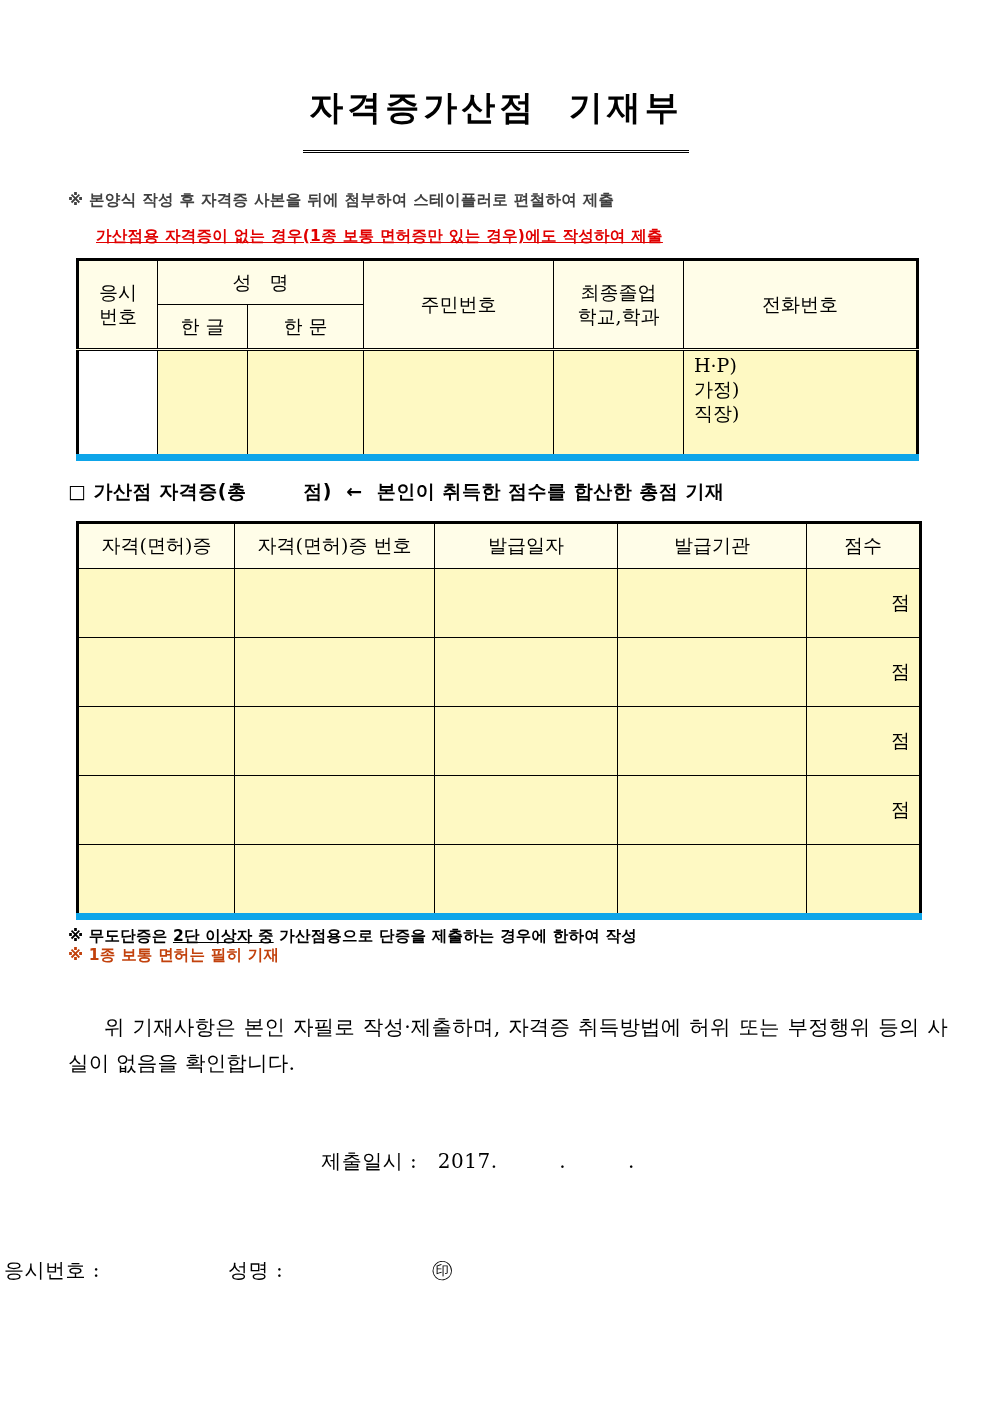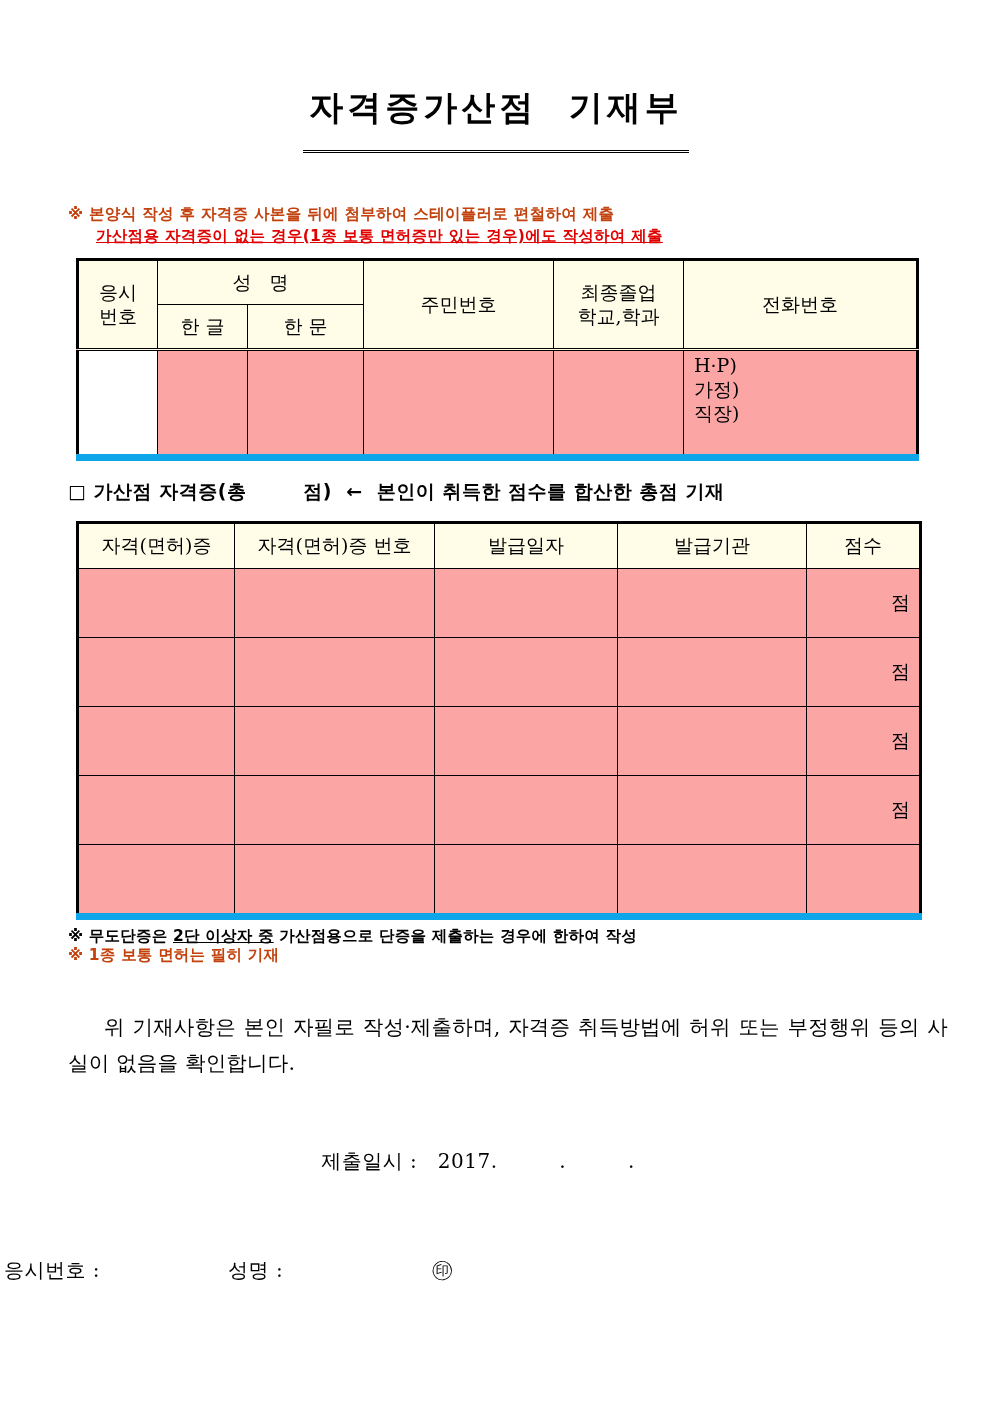--- a/index.html
+++ b/index.html
@@ -43,29 +43,29 @@
 
   
   .notice {
     position: absolute;
     font-family: "DejaVu Sans", "Liberation Sans", sans-serif;
     font-size: 15.5px;
     font-weight: bold;
     letter-spacing: 0.3px;
     white-space: pre;
   }
-  .notice-1 { top: 204px; left: 68px; color: #c2410c; }
+  .notice-1 { top: 190px; left: 68px; color: #404040; }
   .notice-2 { top: 226px; left: 96px; color: #E00000; text-decoration: underline; }
 
   
   .doc-table {
     position: absolute;
     border-collapse: collapse;
     table-layout: fixed;
-    background: #fca5a5;
+    background: #fef9c3;
   }
   .doc-table td {
     border: 1px solid #000;
     padding: 0;
     vertical-align: middle;
     text-align: center;
     font-size: 19px;
     line-height: 1.25;
   }
   .doc-table .outer-l { border-left: 3px solid #000; }

